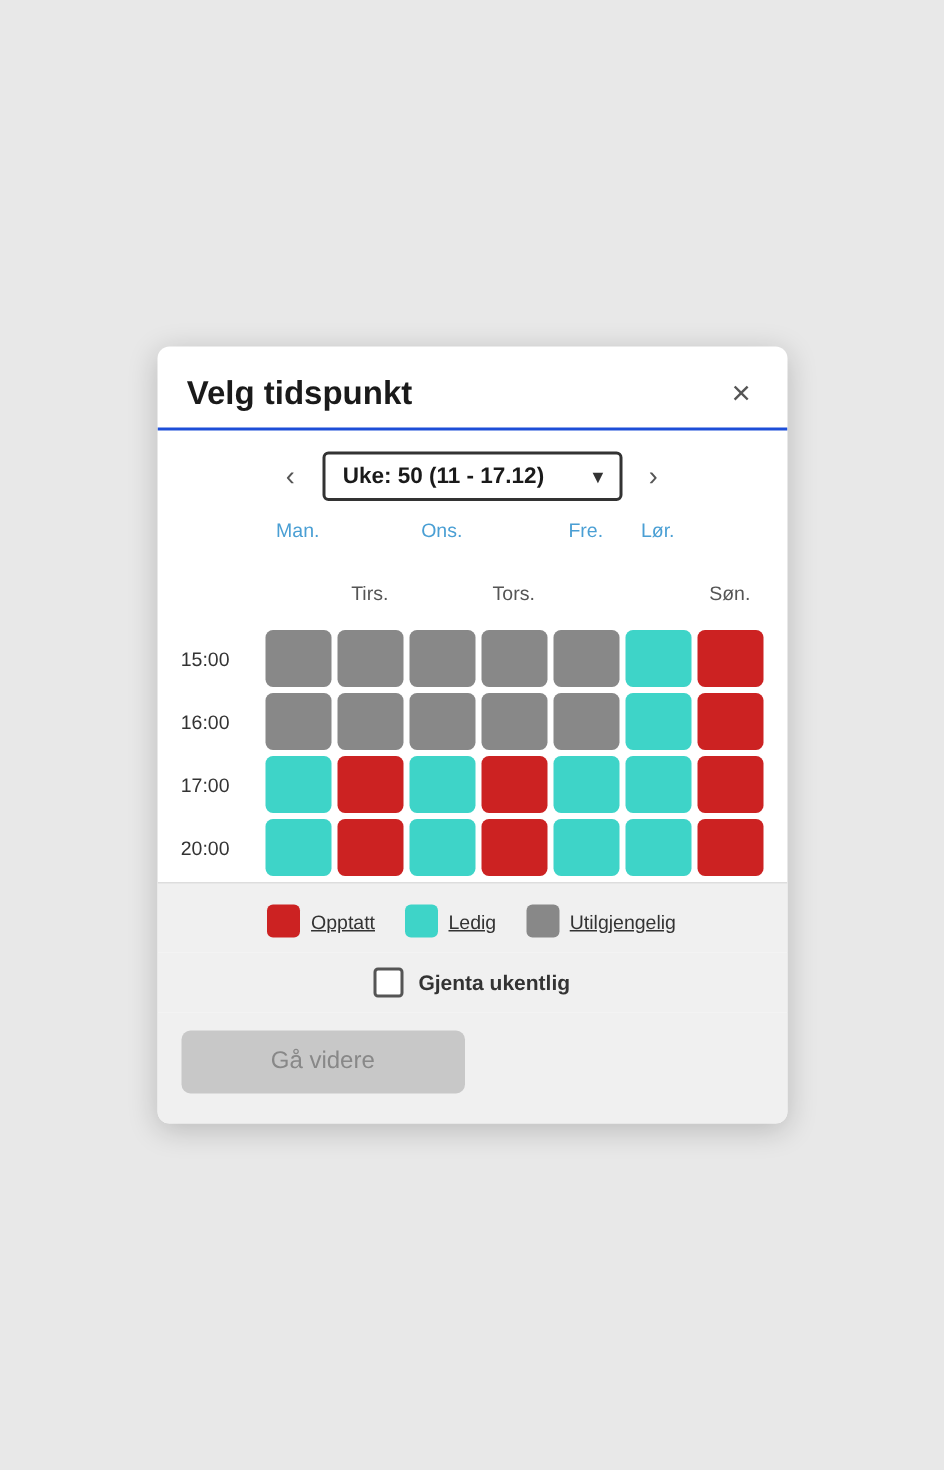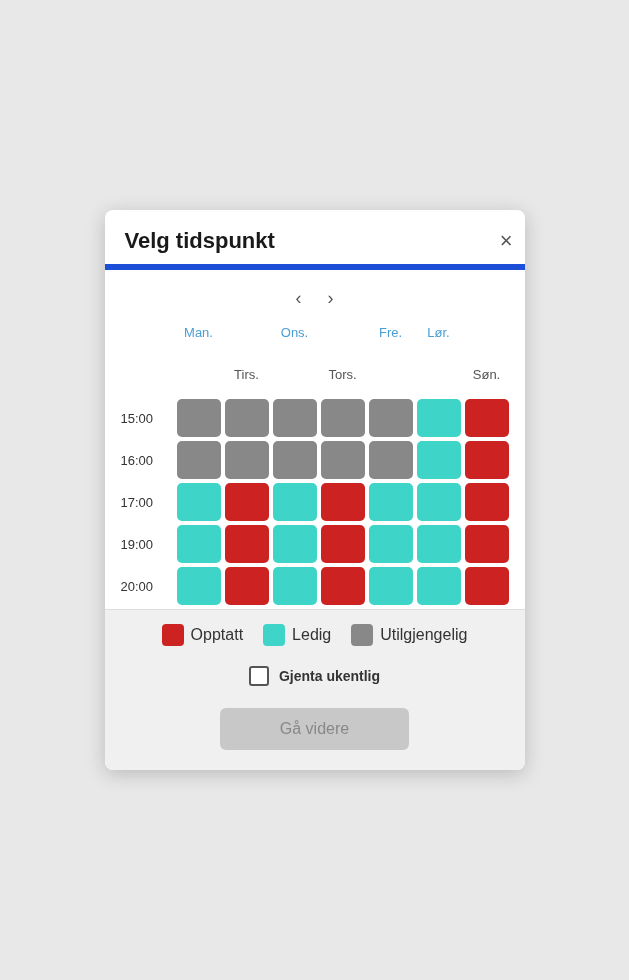--- a/index.html
+++ b/index.html
@@ -16,22 +16,22 @@
       border-radius: 8px;
       width: 420px;
       box-shadow: 0 4px 20px rgba(0,0,0,0.2);
       overflow: hidden;
       position: relative;
     }
     .modal-header {
       display: flex;
       justify-content: space-between;
       align-items: center;
-      padding: 18px 12px 10px 20px;
-      border-bottom: 6px solid #1d4ed8;
+      padding: 18px 24px 10px 20px;
+      border-bottom: 2px solid #1d4ed8;
     }
     .modal-title {
       font-size: 22px;
       font-weight: bold;
       color: #1a1a1a;
     }
     .close-btn {
       font-size: 22px;
       color: #555;
       cursor: pointer;
@@ -132,22 +132,23 @@
       justify-content: center;
       gap: 20px;
       padding: 14px 16px 10px 16px;
       background: #f0f0f0;
       border-top: 1px solid #ddd;
     }
     .legend-item {
       display: flex;
       align-items: center;
       gap: 7px;
-      font-size: 16px;
-      color: #333;
+      font-size: 13px;
+      color: #333;
+      text-decoration: underline;
     }
     .legend-color {
       width: 22px;
       height: 22px;
       border-radius: 4px;
     }
     .repeat-row {
       display: flex;
       align-items: center;
       justify-content: center;
@@ -166,21 +167,20 @@
     }
     .repeat-label {
       font-size: 14px;
       color: #333;
       font-weight: bold;
     }
     .footer-btn-row {
       padding: 12px 16px 20px 16px;
       background: #f0f0f0;
       display: flex;
-      justify-content: center;
     }
     .continue-btn {
       background: #c8c8c8;
       color: #888;
       border: none;
       border-radius: 6px;
       padding: 12px 60px;
       font-size: 16px;
       cursor: not-allowed;
     }
@@ -190,20 +190,25 @@
 
 <div class="modal">
 
   <div class="modal-header">
     <span class="modal-title">Velg tidspunkt</span>
     <button class="close-btn">×</button>
   </div>
 
   <div class="week-nav">
     <button class="nav-arrow">‹</button>
+    <div class="week-dropdown-wrap">
+      <select>
+        <option>Uke: 50 (11 - 17.12)</option>
+      </select>
+    </div>
     <button class="nav-arrow">›</button>
   </div>
 
   <div class="grid-container">
     <div class="days-header">
       <div></div>
 
     <div class="day-label">Man.</div>
         <div class="day-label normal">Tirs.</div>
         <div class="day-label">Ons.</div>
@@ -237,30 +242,20 @@
         <div class="time-label">17:00</div>
         <div class="slot available"></div>
         <div class="slot occupied"></div>
         <div class="slot available"></div>
         <div class="slot occupied"></div>
         <div class="slot available"></div>
         <div class="slot available"></div>
         <div class="slot occupied"></div>
       </div>
       <div class="time-row">
-        <div class="time-label">19:00</div>
-        <div class="slot available"></div>
-        <div class="slot occupied"></div>
-        <div class="slot available"></div>
-        <div class="slot occupied"></div>
-        <div class="slot available"></div>
-        <div class="slot available"></div>
-        <div class="slot occupied"></div>
-      </div>
-      <div class="time-row">
         <div class="time-label">20:00</div>
         <div class="slot available"></div>
         <div class="slot occupied"></div>
         <div class="slot available"></div>
         <div class="slot occupied"></div>
         <div class="slot available"></div>
         <div class="slot available"></div>
         <div class="slot occupied"></div>
       </div>
     </div>

